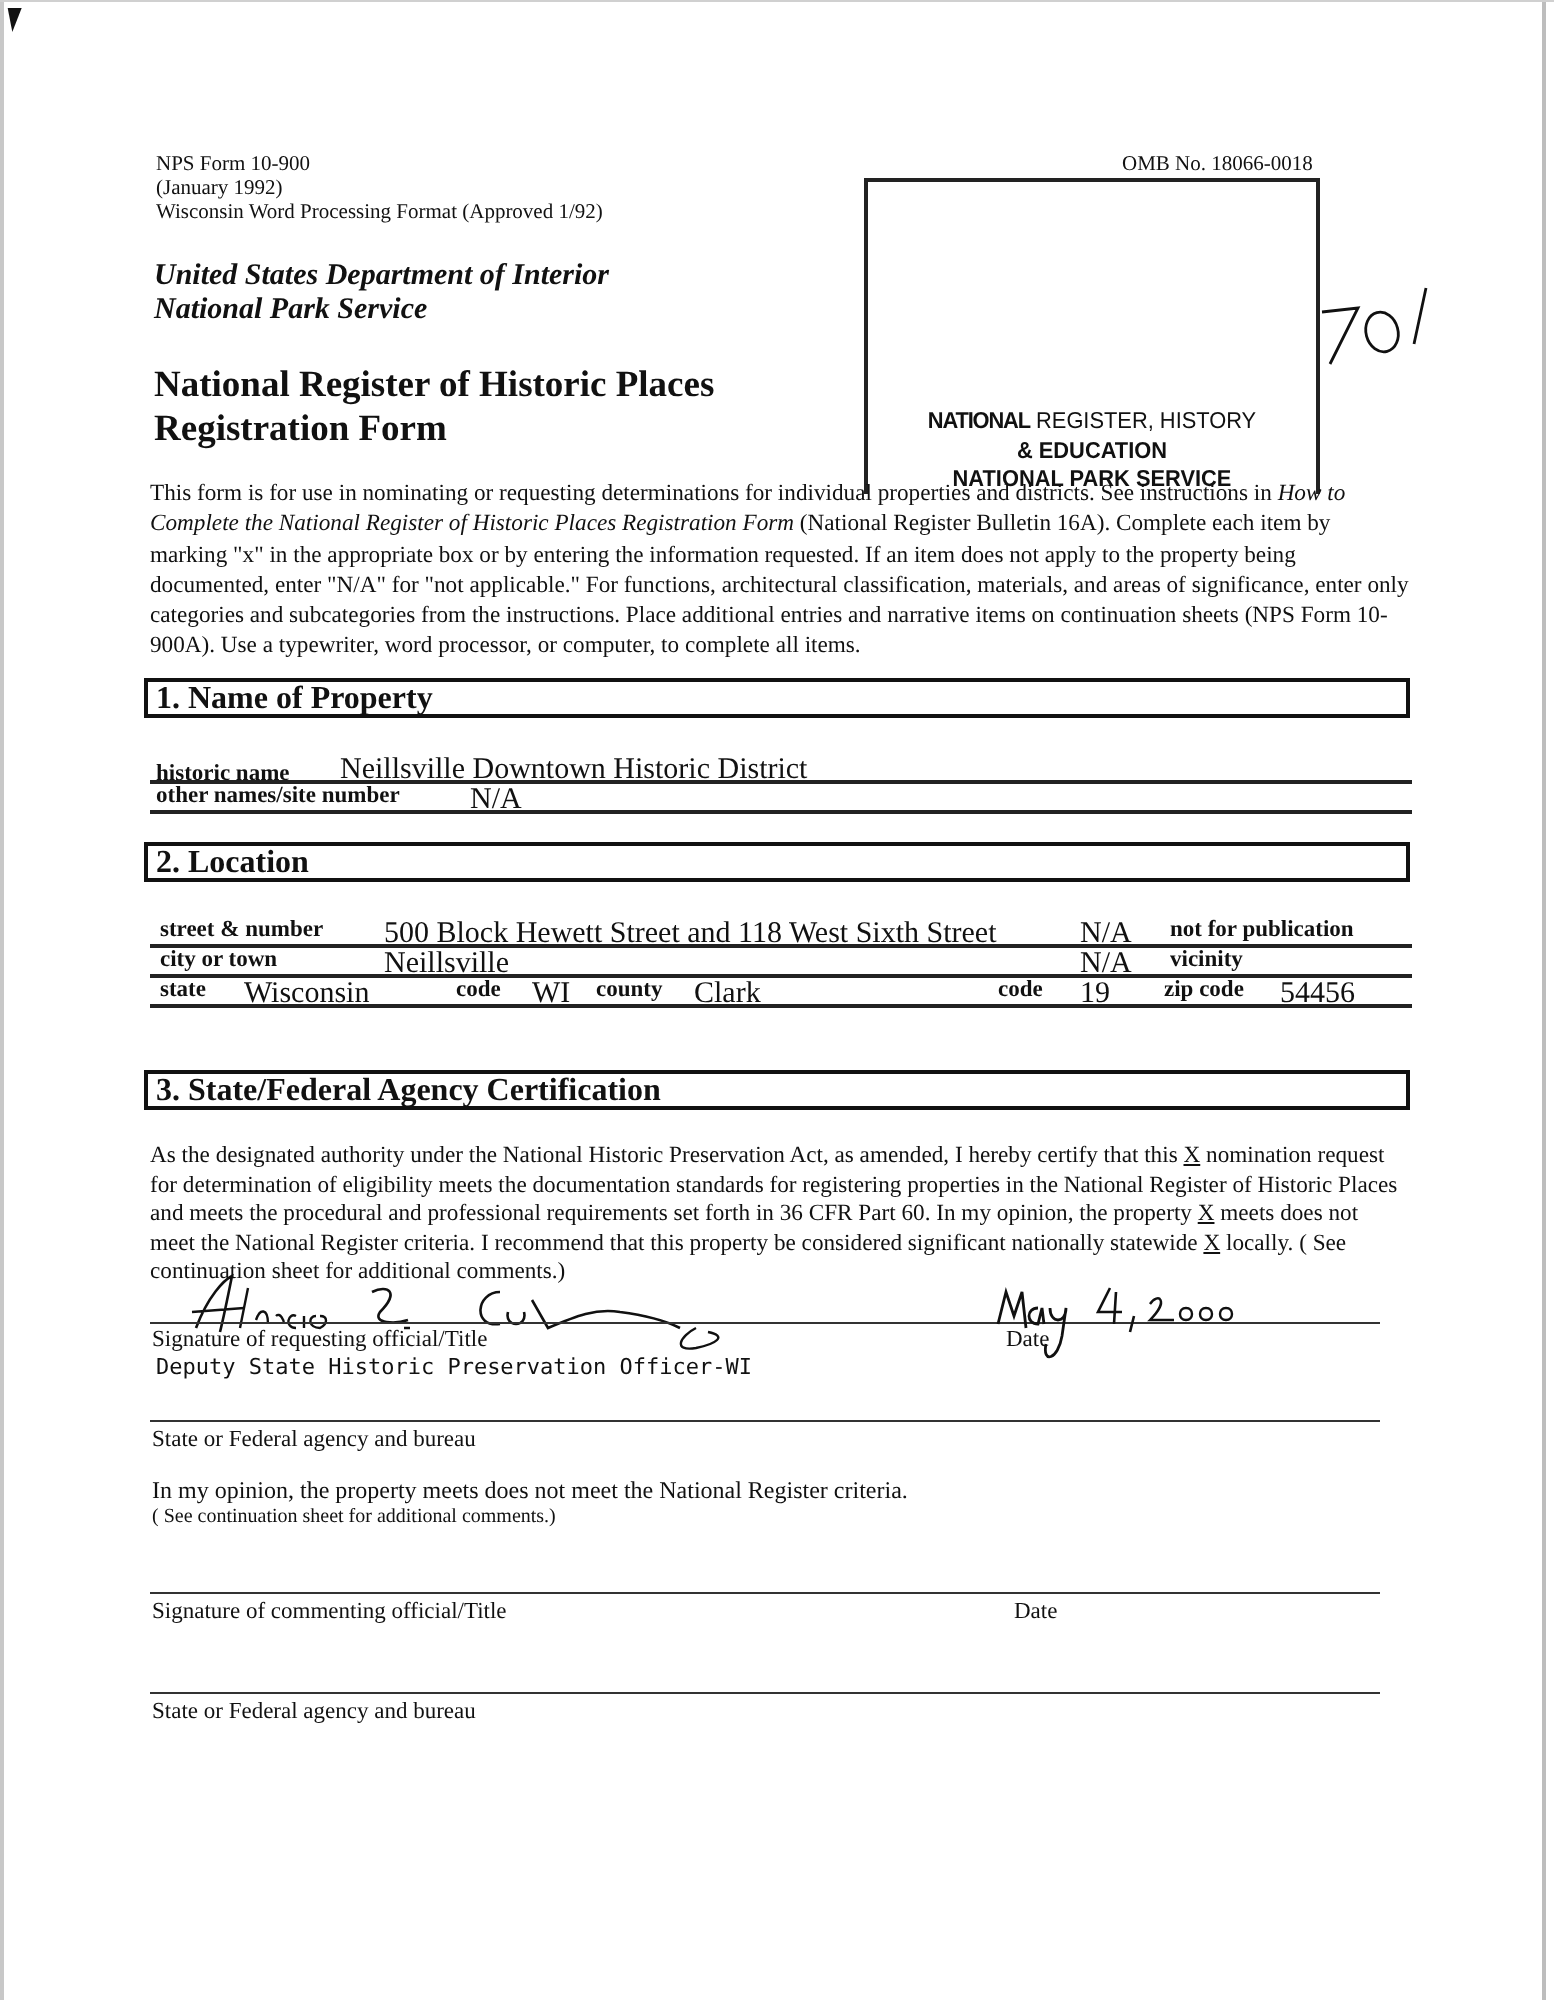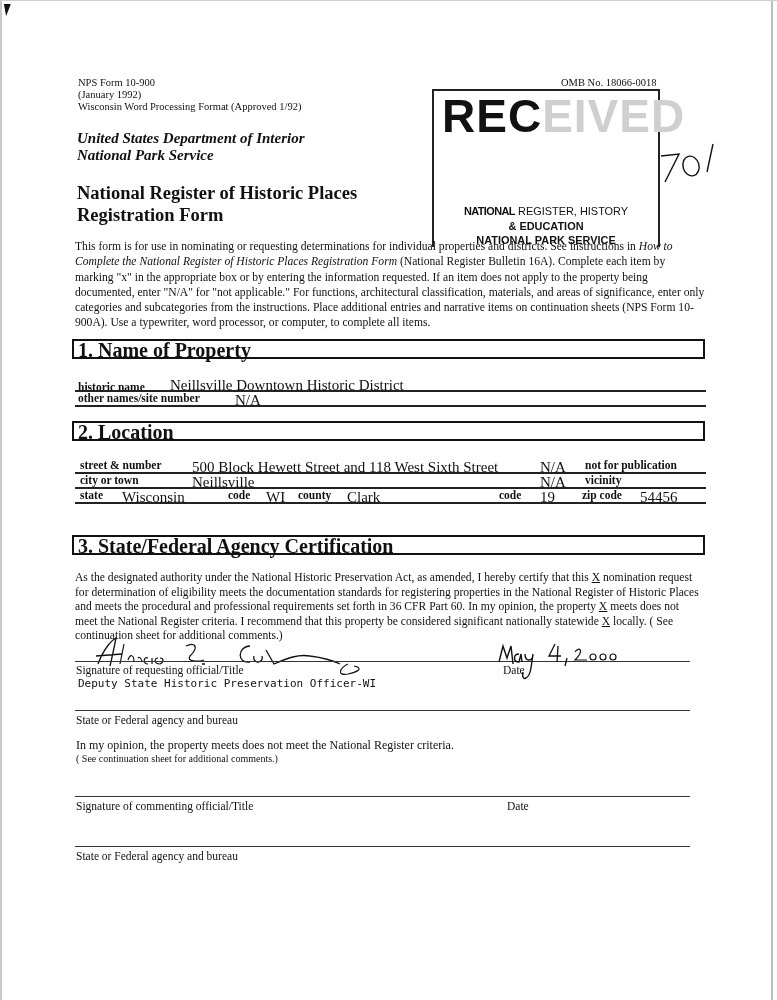--- a/index.html
+++ b/index.html
@@ -13,21 +13,21 @@
     .page-edge-top { position: absolute; left: 0; top: 0; width: 777px; height: 1px; background: #d0d0d0; }
     .corner-mark { position: absolute; left: 3px; top: 4px; width: 0; height: 0;
       border-left: 4px solid transparent; border-right: 3px solid transparent; border-top: 12px solid #111; transform: skewX(-8deg); }
     .abs { position: absolute; white-space: nowrap; }
     .small { font-size: 10.5px; line-height: 12px; }
     .h-agency { font-size: 15px; font-weight: bold; line-height: 17px; font-style: italic; }
     .h-title { font-size: 18.5px; font-weight: bold; line-height: 21px; }
     .intro { position: absolute; left: 75px; top: 239px; width: 630px; font-size: 11.6px; line-height: 15.3px; white-space: normal; }
     .intro i { font-style: italic; }
     .section-box { position: absolute; left: 72px; width: 633px; height: 20px; border: 2px solid #111; border-right-width: 2.5px; box-sizing: border-box; }
-    .section-box span { position: absolute; left: 4px; top: 0px; font-size: 20px; font-weight: bold; line-height: 18px; }
+    .section-box span { position: absolute; left: 4px; top: 0px; font-size: 16px; font-weight: bold; line-height: 18px; }
     .rule { position: absolute; left: 75px; width: 631px; height: 1.5px; background: #222; }
     .rule.thin { height: 1px; background: #333; }
     .lbl { font-weight: bold; font-size: 11.5px; }
     .val { font-size: 15px; }
     .cert { position: absolute; left: 75px; top: 571px; width: 625px; font-size: 11.6px; line-height: 14.6px; white-space: normal; }
     .u { text-decoration: underline; }
     .mono { font-family: "DejaVu Sans Mono", "Liberation Mono", monospace; font-size: 11px; }
     
     .stamp { position: absolute; left: 432px; top: 89px; width: 228px; height: 158px; border: 2px solid #222; border-bottom: none; box-sizing: border-box; }
     .stamp-word { position: absolute; left: 8px; top: 2px; font-family: "Liberation Sans", sans-serif; font-size: 46px; font-weight: bold; letter-spacing: 1px; line-height: 46px; color: #111; }
@@ -50,21 +50,20 @@
 <div class="abs small" style="left:78px; top:101px;">Wisconsin Word Processing Format (Approved 1/92)</div>
 <div class="abs small" style="left:561px; top:77px;">OMB No. 18066-0018</div>
 
 <div class="abs h-agency" style="left:77px; top:130px;">United States Department of Interior</div>
 <div class="abs h-agency" style="left:77px; top:147px;">National Park Service</div>
 
 <div class="abs h-title" style="left:77px; top:183px;">National Register of Historic Places</div>
 <div class="abs h-title" style="left:77px; top:205px;">Registration Form</div>
 
 <div class="stamp">
-  <div class="stamp-word"><span>REC</span><span class="faded">EIVED</span></div>
   <div class="stamp-line" style="top:114px;"><span style="font-weight:900; letter-spacing:-0.6px;">NATIONAL</span><span style="font-weight:normal;"> REGISTER, HISTORY</span></div>
   <div class="stamp-line" style="top:129px;">&amp; EDUCATION</div>
   <div class="stamp-line" style="top:143px; font-weight:900;">NATIONAL PARK SERVICE</div>
 </div>
 
 <svg class="sig-svg" style="left:655px; top:138px;" width="70" height="50">
   <path d="M6,18 L24,16 L10,44" fill="none" stroke="#111" stroke-width="1.4"></path>
   <ellipse cx="36" cy="28" rx="8" ry="10" fill="none" stroke="#111" stroke-width="1.4" transform="rotate(-15 36 28)"></ellipse>
   <path d="M58,6 L52,34" fill="none" stroke="#111" stroke-width="1.4"></path>
 </svg>

